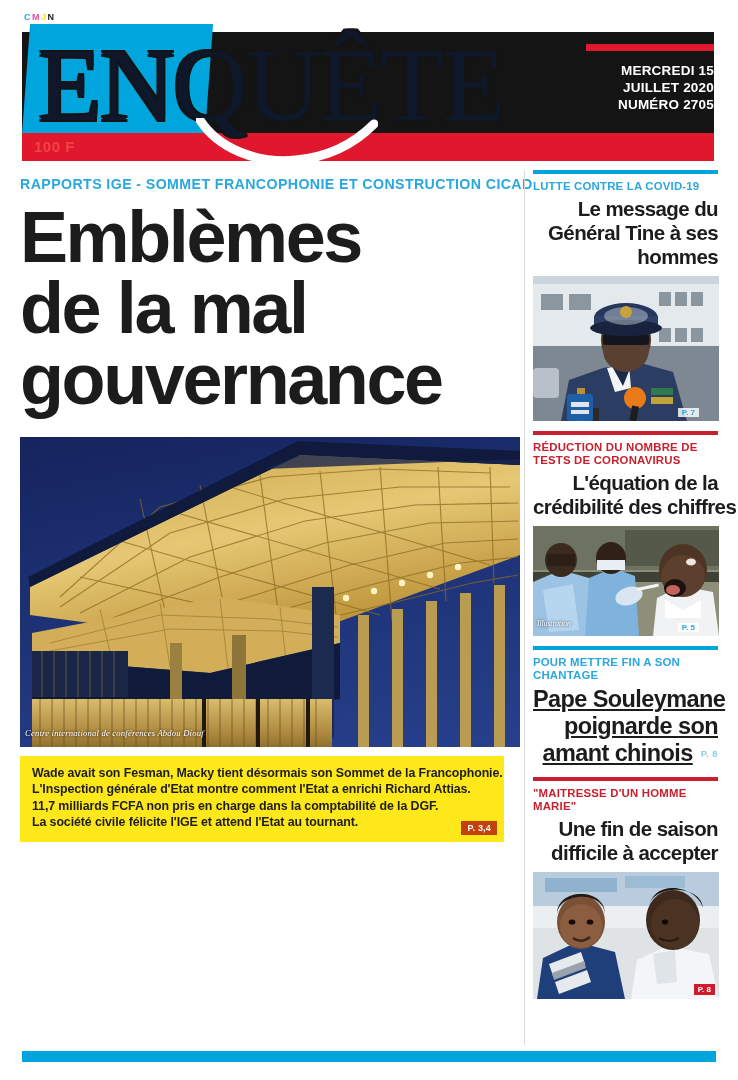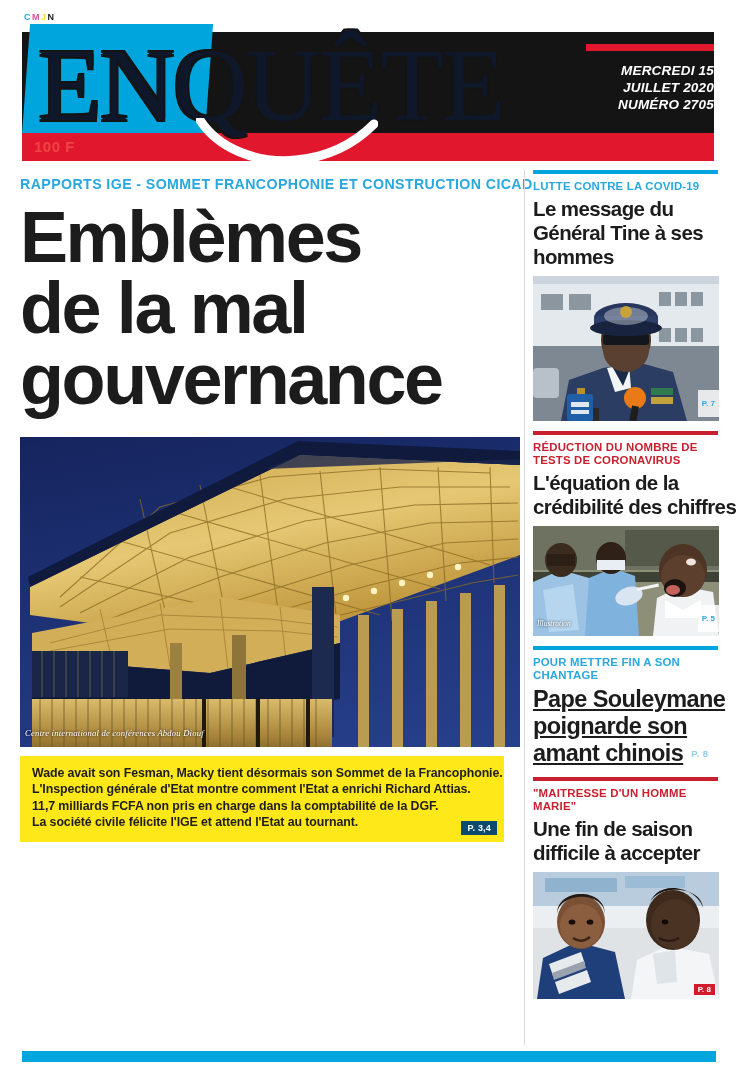--- a/index.html
+++ b/index.html
@@ -134,21 +134,21 @@
     width: 132px;
     text-align: right;
     color: #ffffff;
     z-index: 6;
     font-size: 13.5px;
     font-weight: bold;
     line-height: 17px;
     letter-spacing: 0.2px;
     font-family: "Liberation Sans", sans-serif;
   }
-  .dateblock div { white-space: nowrap; font-style: italic; }
+  .dateblock div { white-space: nowrap; }
 
   
   .body-wrap {
     position: absolute;
     left: 0;
     top: 170px;
     width: 738px;
     height: 875px;
     display: flex;
   }
@@ -230,21 +230,21 @@
     font-weight: bold;
     letter-spacing: -0.1px;
     white-space: nowrap;
     font-family: "Liberation Sans", sans-serif;
   }
 
   .page-ref-red {
     position: absolute;
     right: 7px;
     bottom: 7px;
-    background: #0c4a6e;
+    background: #c2410c;
     color: #ffffff;
     font-size: 9px;
     font-weight: bold;
     padding: 2px 6px 2px 6px;
     letter-spacing: 0.2px;
     margin-top: 20px;
   }
 
   
   .rule-cyan {
@@ -276,45 +276,46 @@
   }
 
   .side-head {
     color: #1c1c1c;
     font-size: 20.5px;
     line-height: 24px;
     font-weight: bold;
     letter-spacing: -0.6px;
     margin-top: 3px;
     font-family: "Liberation Sans", sans-serif;
+    text-align: right;
   }
   .side-head.big {
     font-size: 23.5px;
     line-height: 27px;
     text-decoration: underline;
   }
   .side-head div { white-space: nowrap; }
 
   .side-photo {
     position: relative;
     width: 186px;
     overflow: hidden;
     margin-top: 7px;
   }
   .side-photo svg { display: block; }
 
   .pref-cyan {
     position: absolute;
-    right: 0;
+    right: 20px;
     bottom: 4px;
     background: rgba(255,255,255,.82);
     color: #29a8df;
     font-size: 8px;
     font-weight: bold;
-    padding: 9px 4px;
+    padding: 0 4px;
   }
   .pref-red-sm {
     position: absolute;
     right: 4px;
     bottom: 4px;
     background: #d11a2a;
     color: #ffffff;
     font-size: 8px;
     font-weight: bold;
     padding: 1px 4px;

